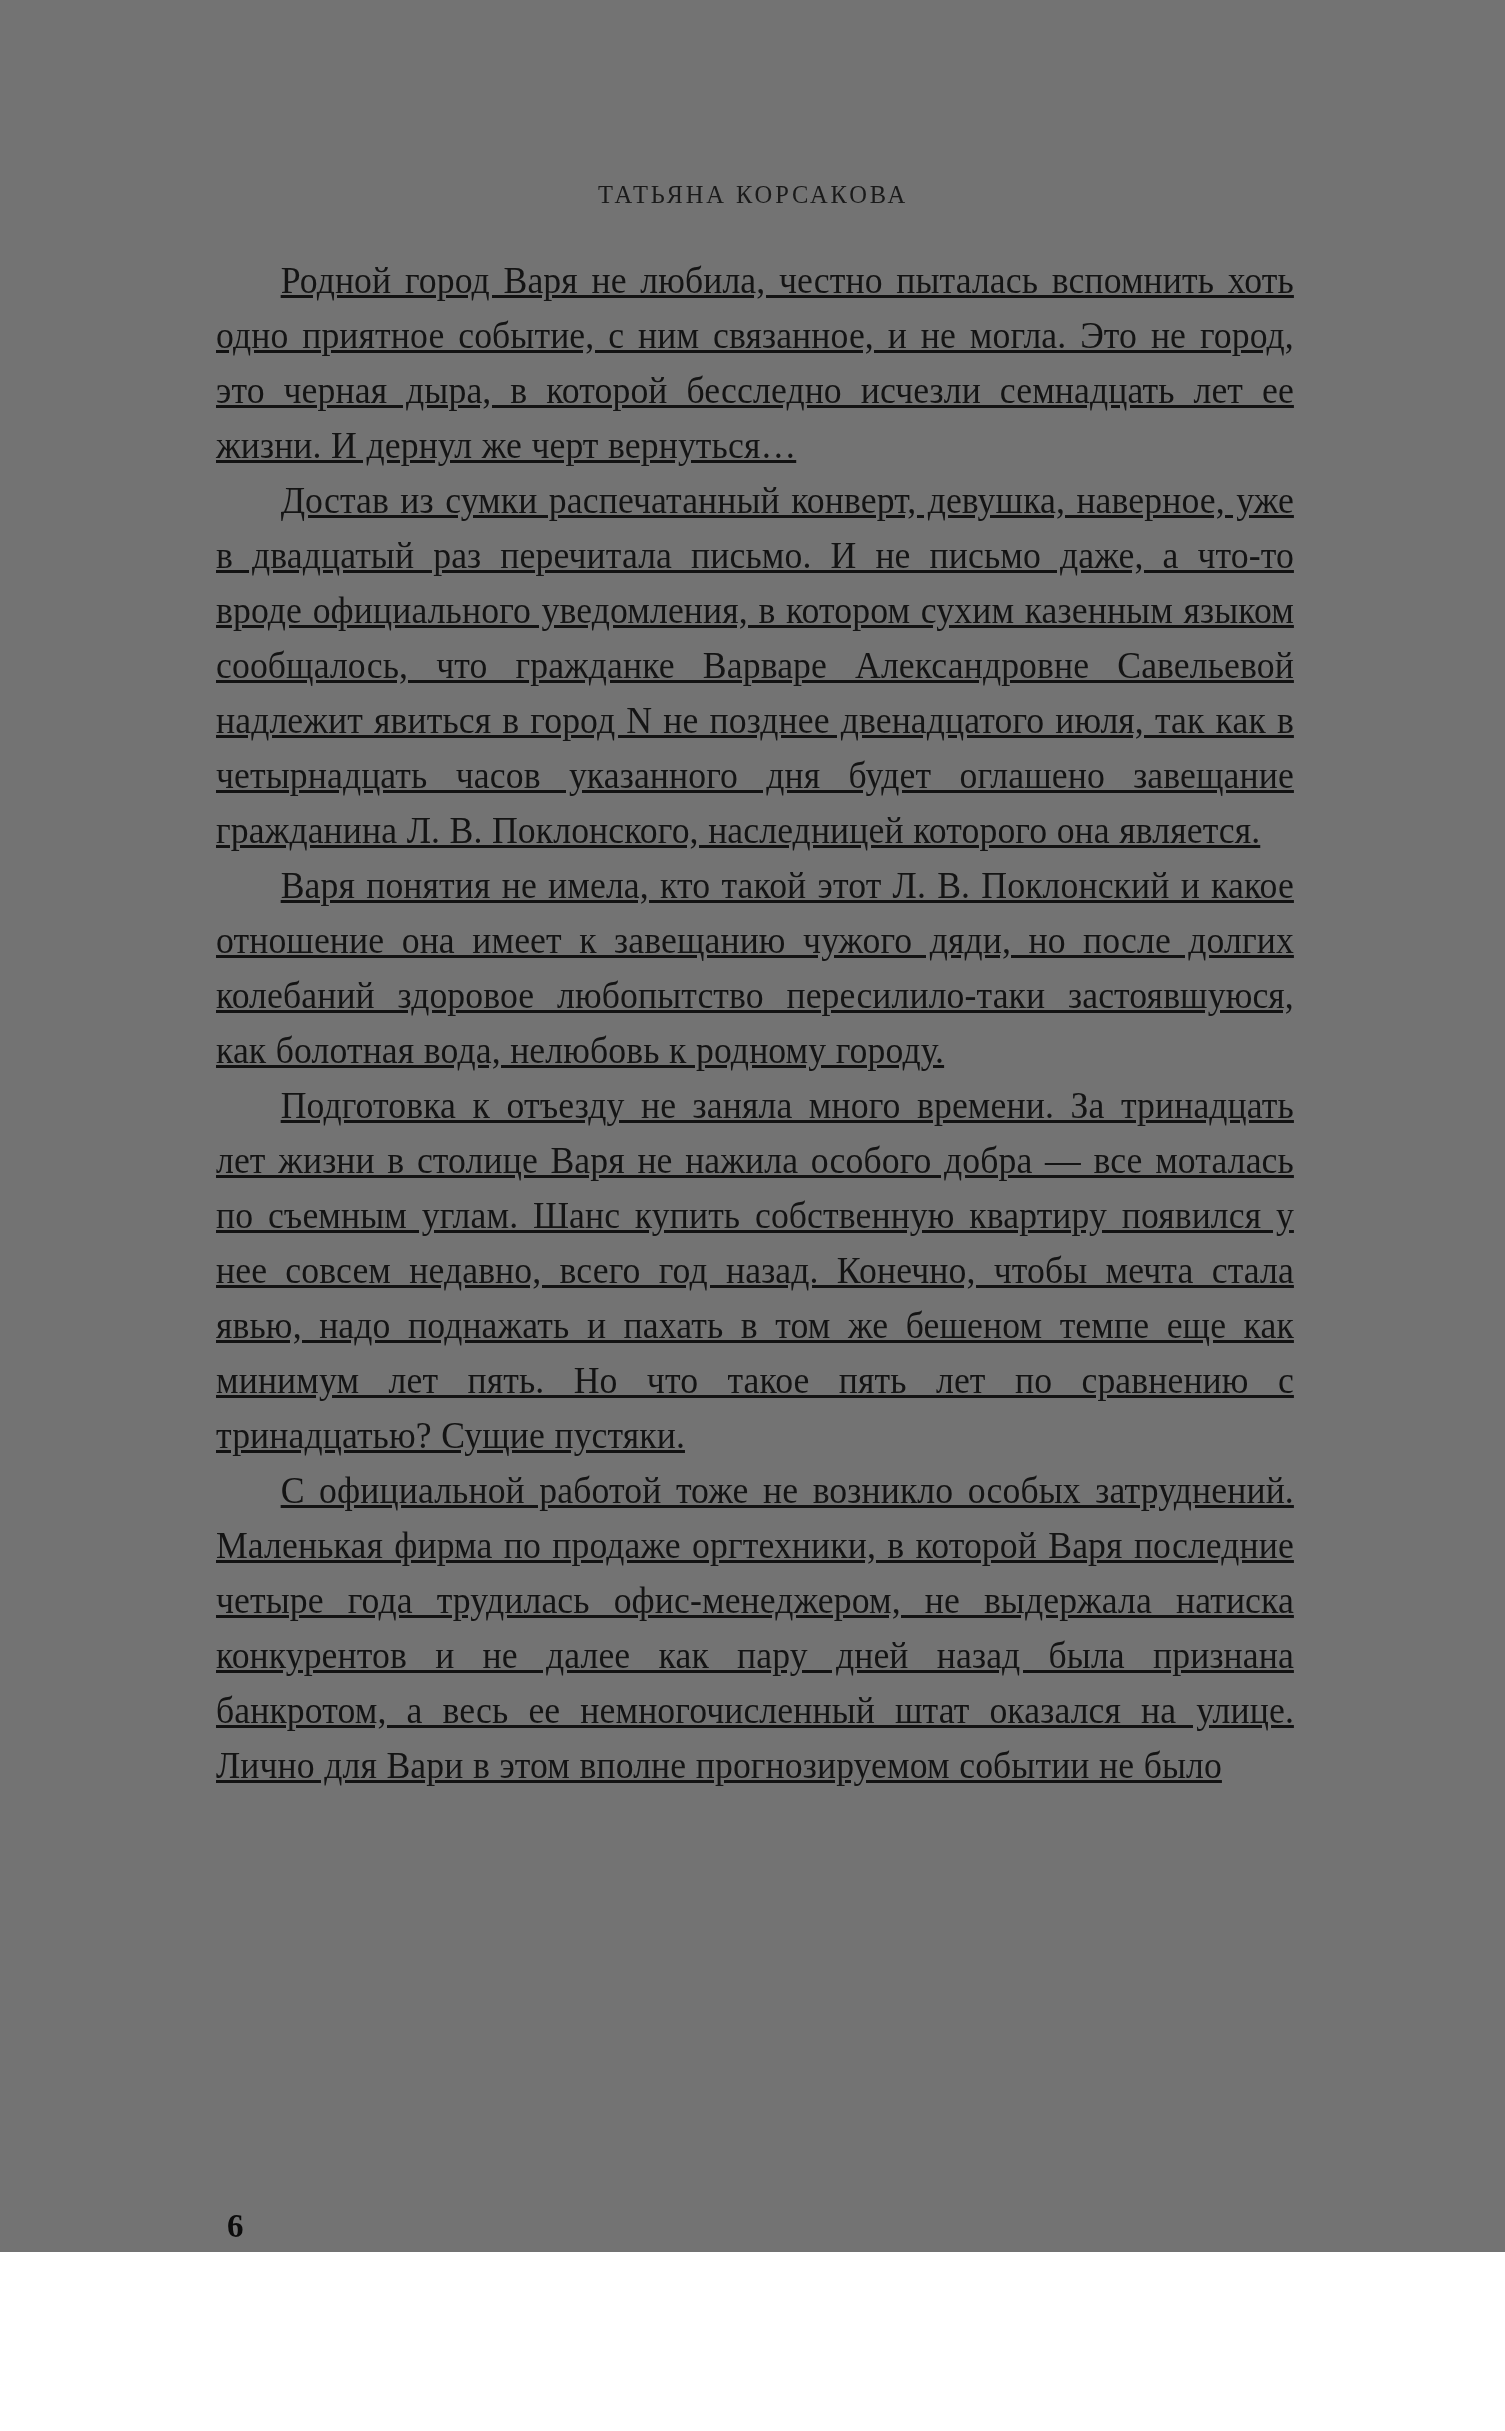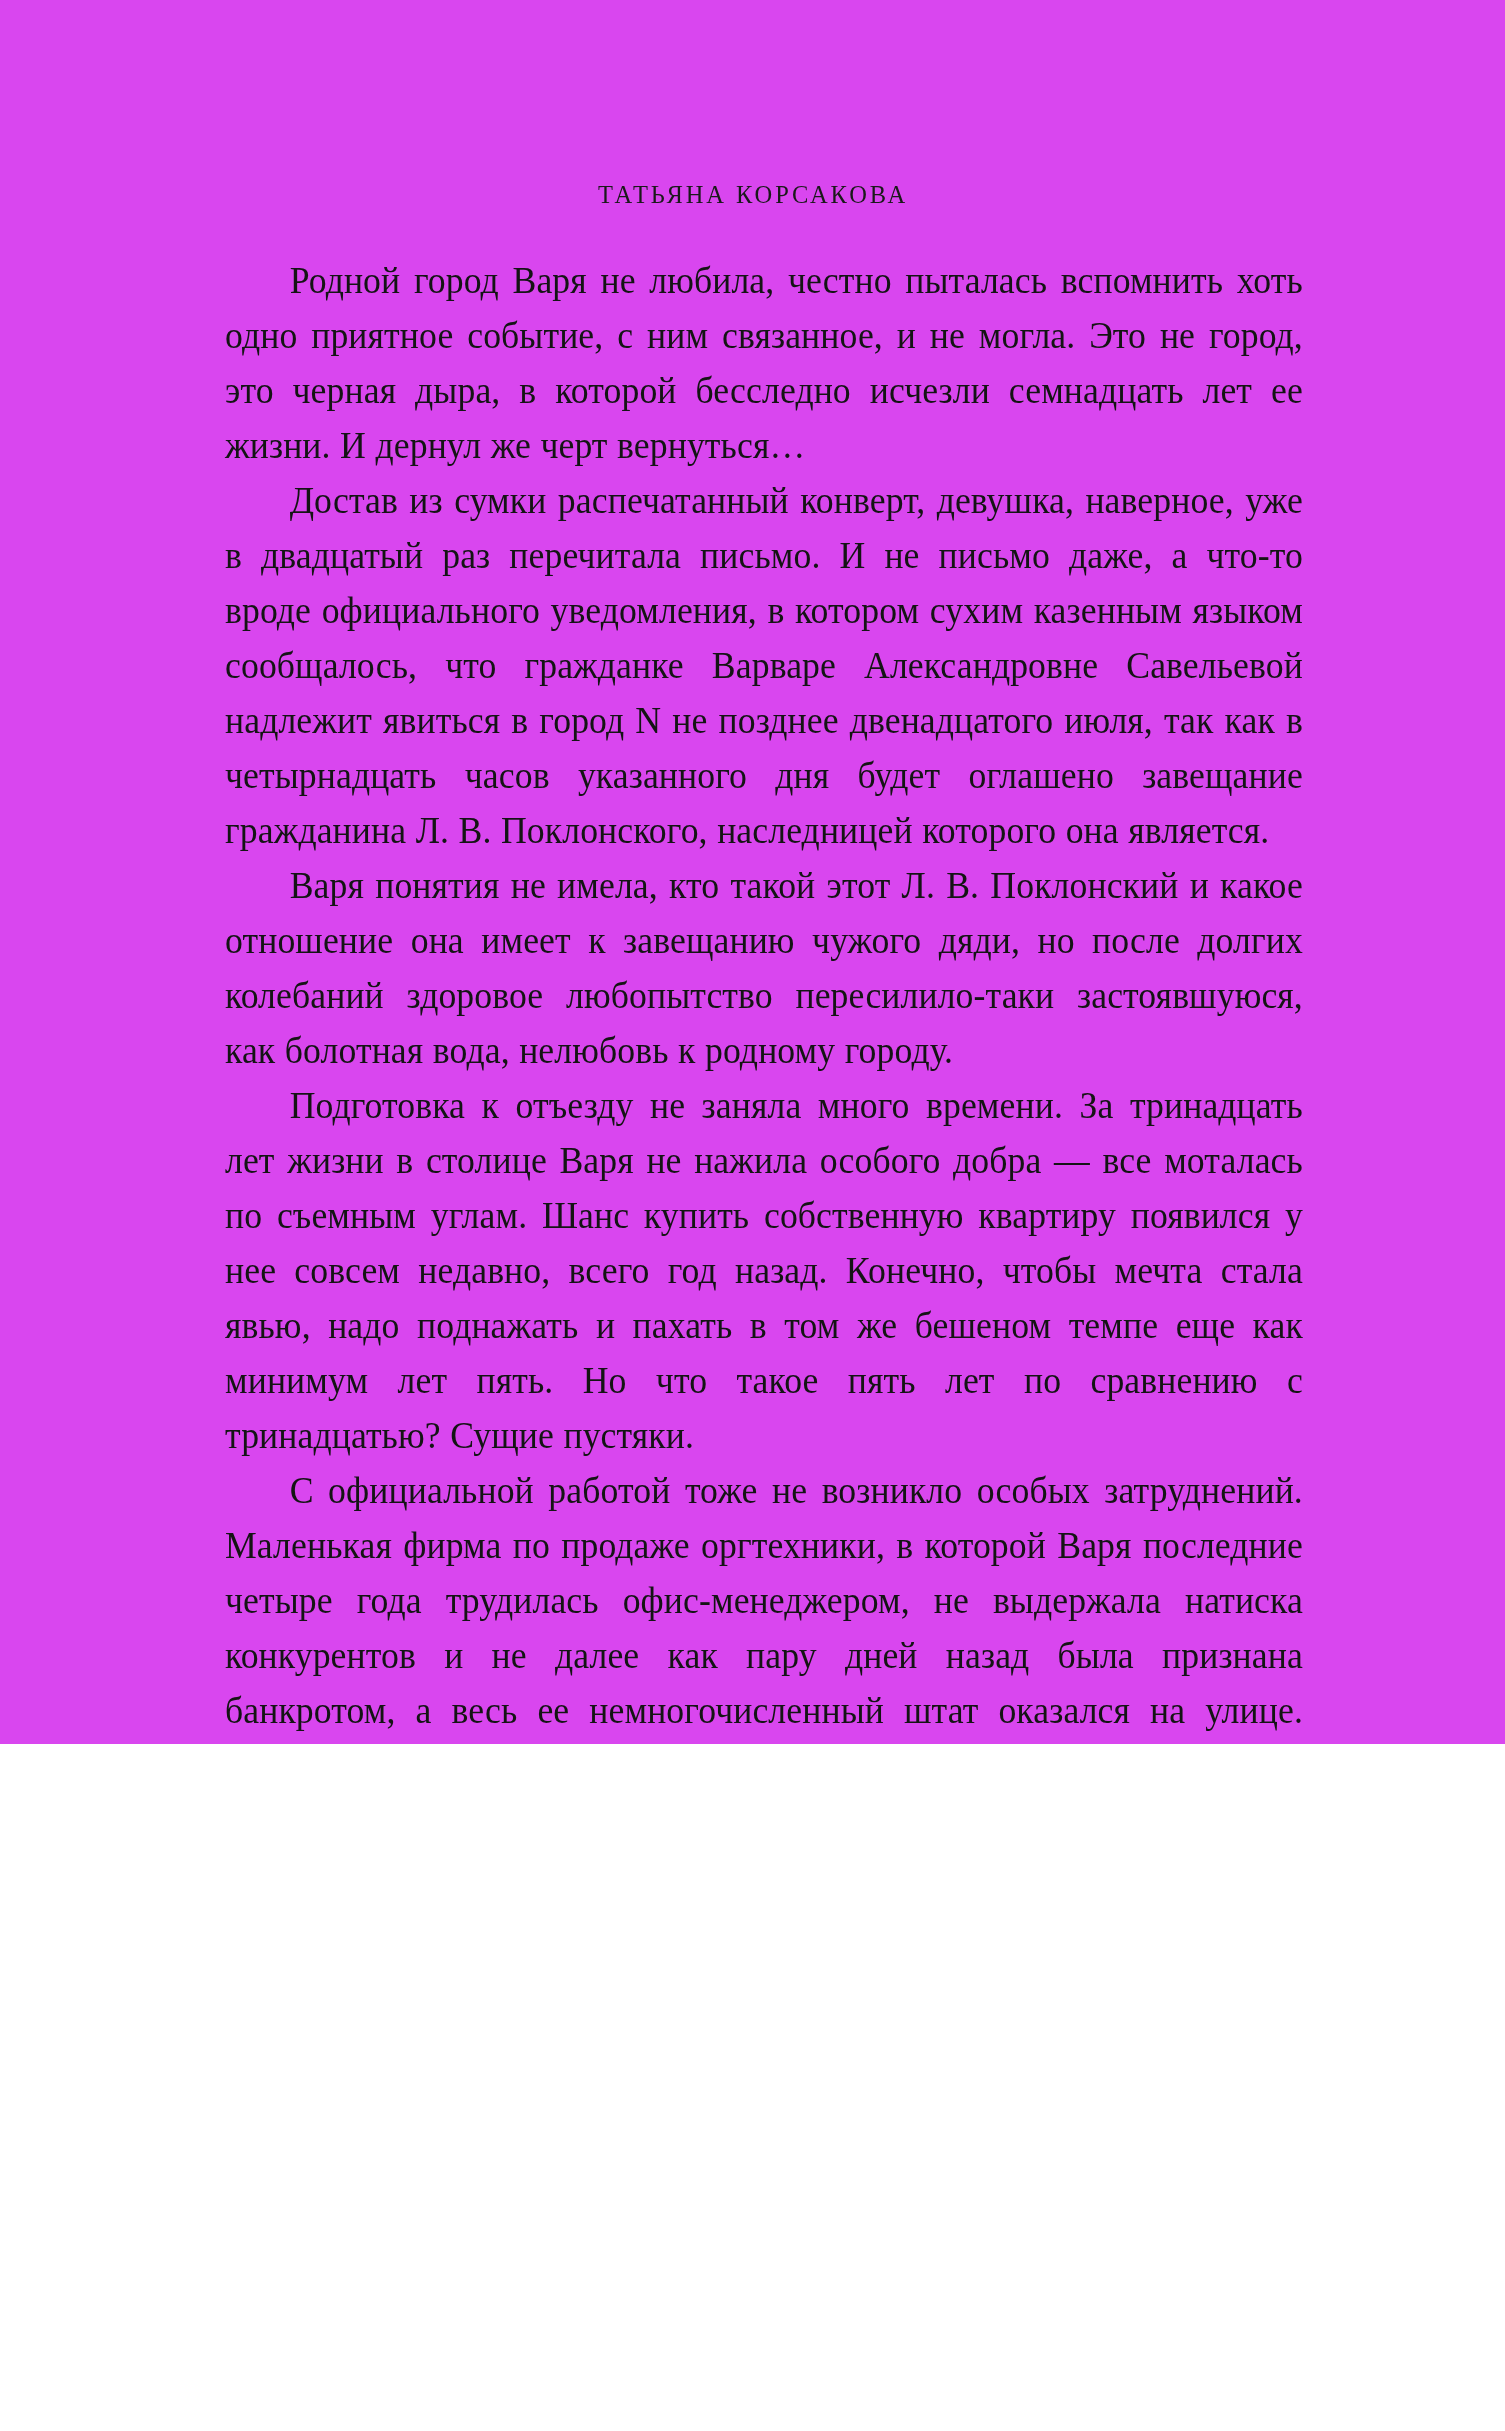--- a/index.html
+++ b/index.html
@@ -4,22 +4,22 @@
 <title>Book Page</title>
 <style>
   html, body {
     margin: 0;
     padding: 0;
     background: #ffffff;
   }
   .page {
     position: relative;
     width: 1506px;
-    height: 1744px;
-    background: #d946ef;
+    height: 2252px;
+    background: #737373;
     overflow: hidden;
     font-family: "Liberation Serif", "DejaVu Serif", serif;
     color: #121212;
     box-sizing: border-box;
   }
 
   
   .running-head {
     position: absolute;
     top: 181px;
@@ -31,22 +31,23 @@
     letter-spacing: 2.9px;
     color: #1a1a1a;
     text-transform: uppercase;
     white-space: nowrap;
   }
 
   
   .text-block {
     position: absolute;
     top: 253px;
-    left: 225px;
+    left: 216px;
     width: 1117px;
+    text-decoration: underline;
   }
 
   .para {
     margin: 0;
     text-align: justify;
     text-justify: inter-word;
     font-size: 37px;
     line-height: 55px;
     letter-spacing: 0.1px;
     word-spacing: 0.5px;

